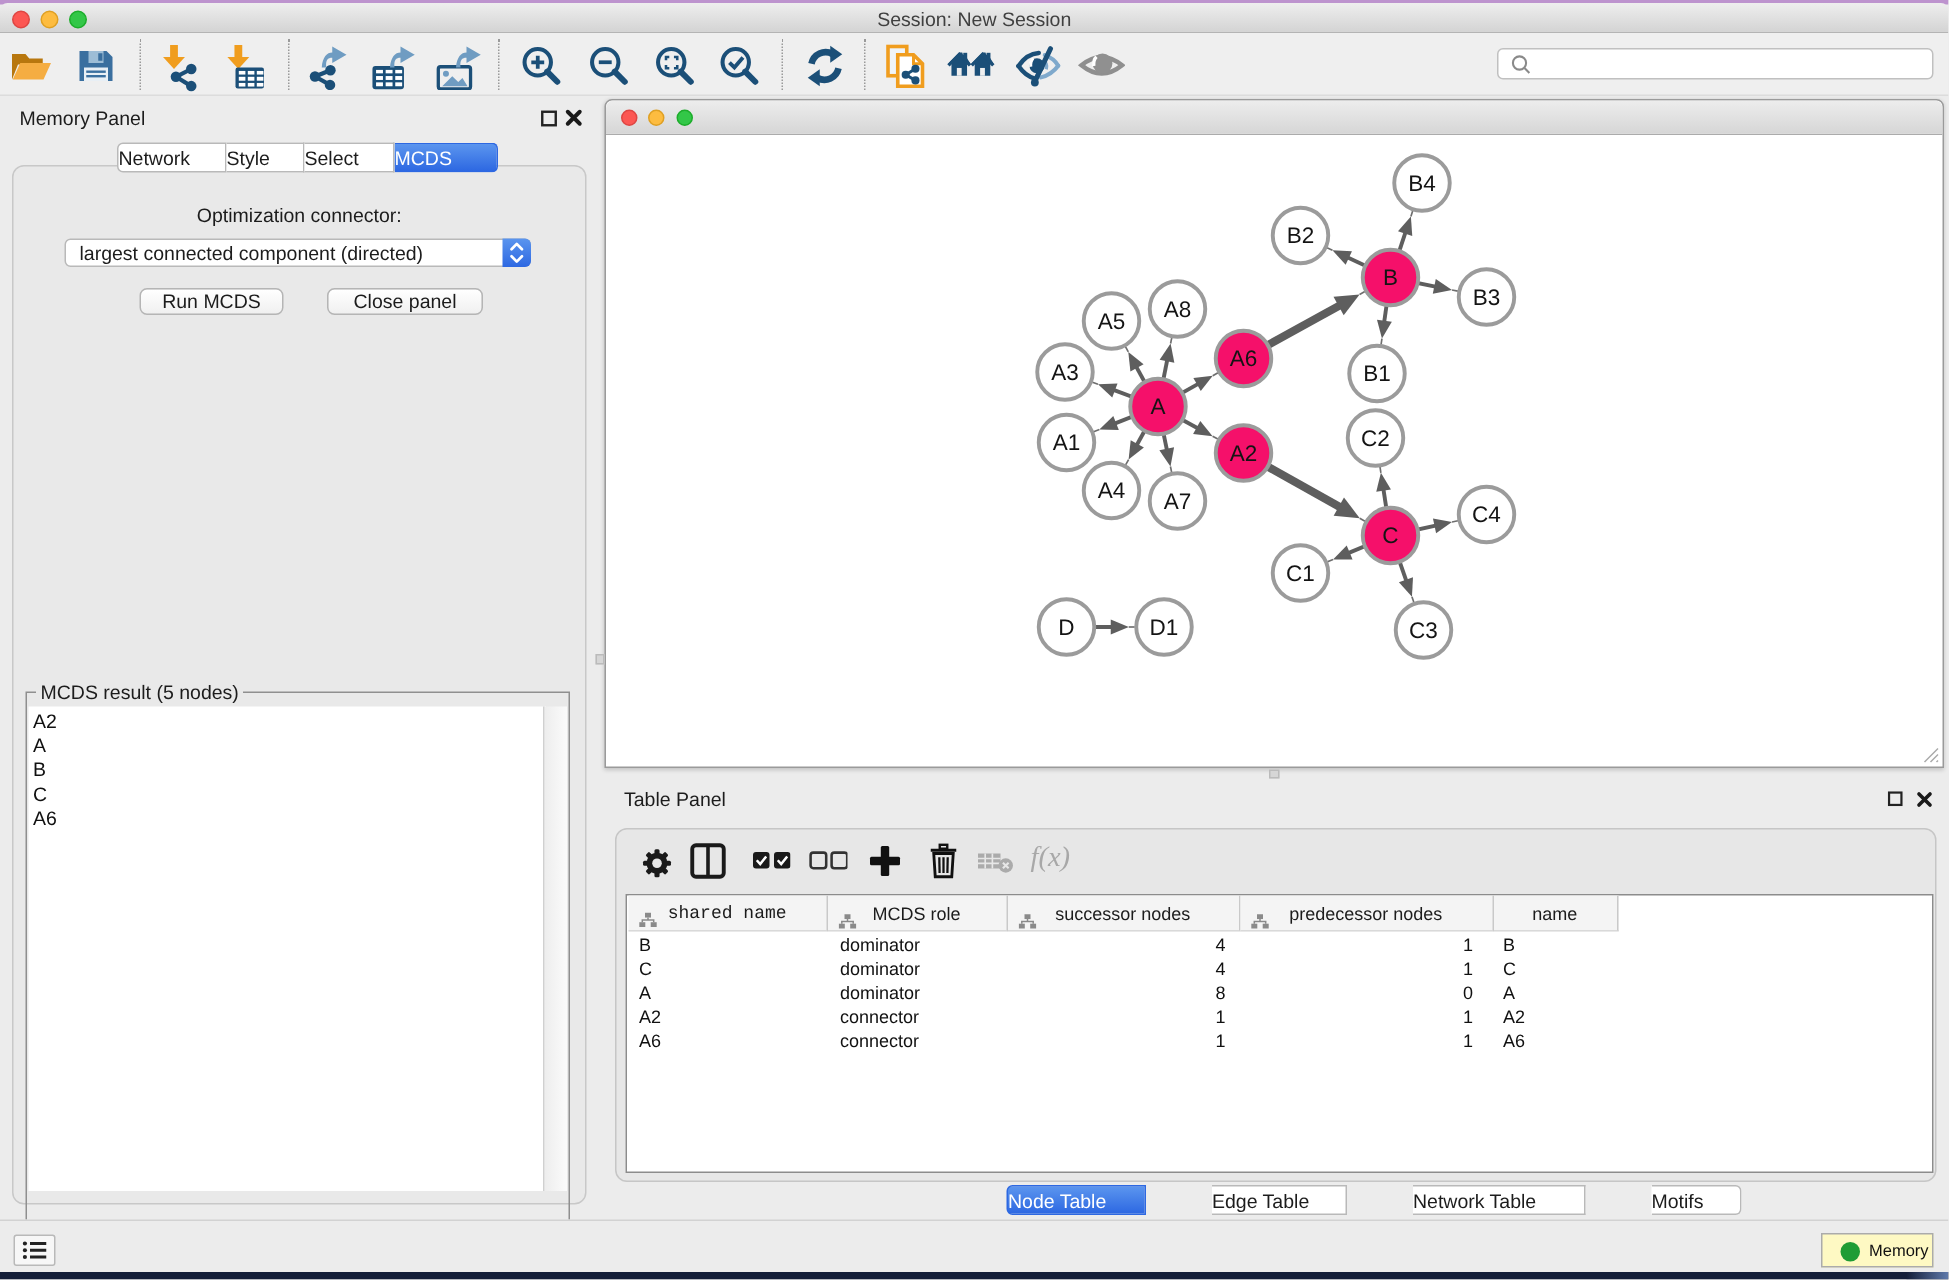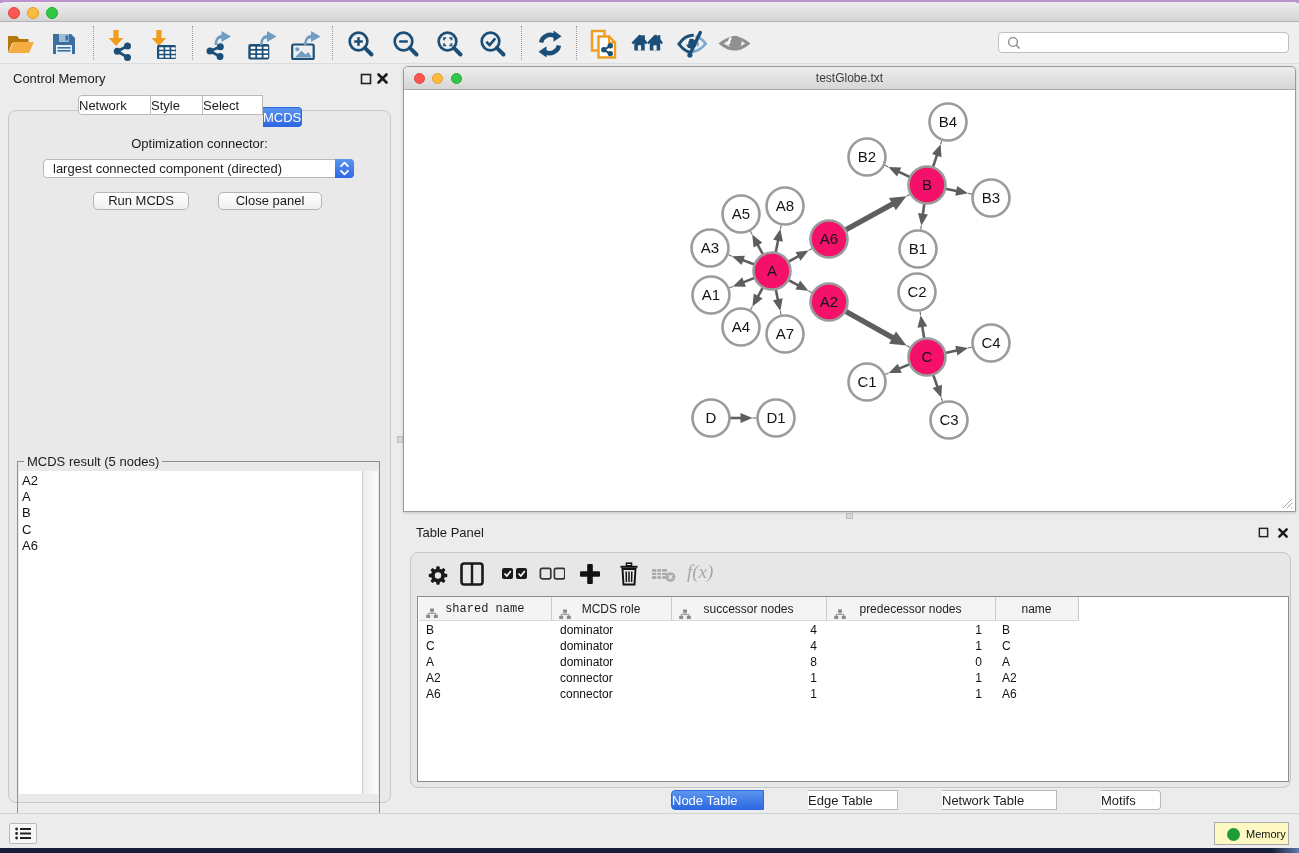--- a/index.html
+++ b/index.html
@@ -91,20 +91,21 @@
 #membtn .lbl { position:absolute; left:31px; top:5px; }
 #bottomband { left:0; top:848px; width:1299px; height:5px; background:#141e38; overflow:hidden; }
 </style>
 </head>
 <body>
 <div class="abs" id="wallstrip"></div>
 <div class="abs" id="titlebar">
   <div class="tl r" style="left:8px;"></div>
   <div class="tl y" style="left:27px;"></div>
   <div class="tl g" style="left:46px;"></div>
+  <div class="title">Session: New Session</div>
 </div>
 <div class="abs" id="toolbar">
   <div class="tsep" style="left:93px;"></div>
   <div class="tsep" style="left:192px;"></div>
   <div class="tsep" style="left:332px;"></div>
   <div class="tsep" style="left:521px;"></div>
   <div class="tsep" style="left:576px;"></div>
   <svg class="icon" style="left:5px;top:6px" width="32" height="32" viewBox="0 0 32 32">
       <path d="M3 8 h9 l2.5 3 h9 v3.5 h-20.5 z" fill="#b8770e"></path>
       <path d="M3 25 V10 h8.5 l2.5 3 h9 v2 h-16 z" fill="#b8770e"></path>
@@ -234,33 +235,33 @@
       <path d="M13 9.8 Q10.8 11.8 11.2 16" fill="none" stroke="#fff" stroke-width="2.2"></path>
     </svg>
   <div id="searchbox">
     <svg width="16" height="16" style="position:absolute;left:7px;top:2px" viewBox="0 0 16 16">
         <circle cx="7" cy="7" r="4.4" fill="none" stroke="#8a8a8a" stroke-width="1.4"></circle>
         <line x1="10.3" y1="10.3" x2="13.6" y2="13.6" stroke="#8a8a8a" stroke-width="1.4"></line>
       </svg>
   </div>
 </div>
 
-<div class="abs" id="cp-title">Control Memory</div>
+<div class="abs" id="cp-title">Memory Panel</div>
 <svg class="abs" width="12" height="12" style="left:360px; top:73px" viewBox="0 0 12 12">
     <rect x="1.5" y="1.5" width="9" height="9" fill="none" stroke="#222" stroke-width="1.6"></rect>
   </svg>
 <svg class="abs" width="13" height="13" style="left:376px; top:72px" viewBox="0 0 13 13">
     <path d="M2.5 2.5 L10.5 10.5 M10.5 2.5 L2.5 10.5" stroke="#1a1a1a" stroke-width="2.6" stroke-linecap="round"></path>
   </svg>
 
 <div class="abs tabs" style="left:78px; top:95px;">
   <div class="tab first" style="width:73px;">Network</div>
   <div class="tab" style="width:52px;">Style</div>
   <div class="tab" style="width:60px;">Select</div>
-  <div class="tab last sel" style="width:39px;margin-top:12px;">MCDS</div>
+  <div class="tab last sel" style="width:69px;">MCDS</div>
 </div>
 <div class="abs" id="cp-panel"></div>
 <div class="abs" id="opt-label">Optimization connector:</div>
 <div class="abs" id="opt-select">
   <div class="txt">largest connected component (directed)</div>
   <div class="step">
     <svg width="19" height="19" viewBox="0 0 19 19">
         <path d="M6 7.2 L9.5 3.6 L13 7.2" fill="none" stroke="#fff" stroke-width="1.8" stroke-linecap="round" stroke-linejoin="round"></path>
         <path d="M6 11.8 L9.5 15.4 L13 11.8" fill="none" stroke="#fff" stroke-width="1.8" stroke-linecap="round" stroke-linejoin="round"></path>
       </svg>
@@ -272,21 +273,20 @@
   <legend>MCDS result (5 nodes)</legend>
   <div id="fs-list">A2<br>A<br>B<br>C<br>A6</div>
   <div id="fs-scroll"></div>
 </div>
 
 <div class="abs" id="netwin">
   <div id="net-titlebar">
     <div class="tl r" style="left:10px;"></div>
     <div class="tl y" style="left:28px;"></div>
     <div class="tl g" style="left:47px;"></div>
-    <div class="title">testGlobe.txt</div>
   </div>
   <svg style="position:absolute; left:0; top:24px;" width="891" height="421" viewBox="404 90 891 421">
 <line x1="772.0" y1="270.0" x2="757.2" y2="242.9" stroke="#5e5e5e" stroke-width="2.6"></line>
 <line x1="752.2" y1="233.6" x2="750.3" y2="230.1" stroke="#6e6e6e" stroke-width="1.1"></line>
 <polygon points="752.2,233.6 762.4,241.8 753.6,246.6" fill="#5e5e5e"></polygon>
 <line x1="772.0" y1="270.0" x2="778.3" y2="238.3" stroke="#5e5e5e" stroke-width="2.6"></line>
 <line x1="780.4" y1="228.0" x2="781.2" y2="224.1" stroke="#6e6e6e" stroke-width="1.1"></line>
 <polygon points="780.4,228.0 782.9,240.8 773.1,238.8" fill="#5e5e5e"></polygon>
 <line x1="772.0" y1="270.0" x2="741.9" y2="258.8" stroke="#5e5e5e" stroke-width="2.6"></line>
 <line x1="732.0" y1="255.2" x2="728.3" y2="253.8" stroke="#6e6e6e" stroke-width="1.1"></line>

